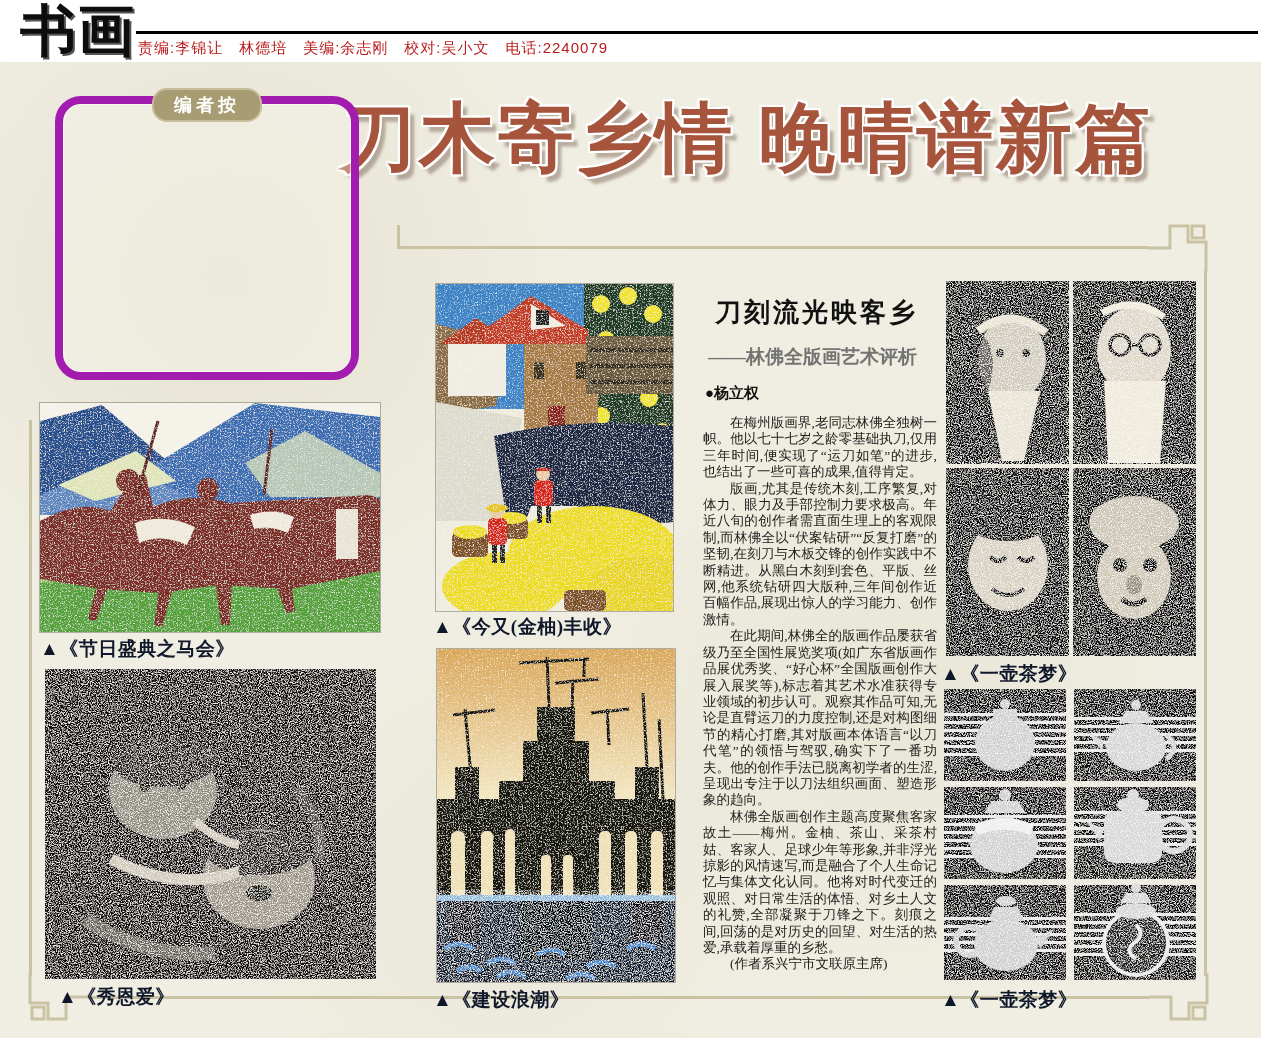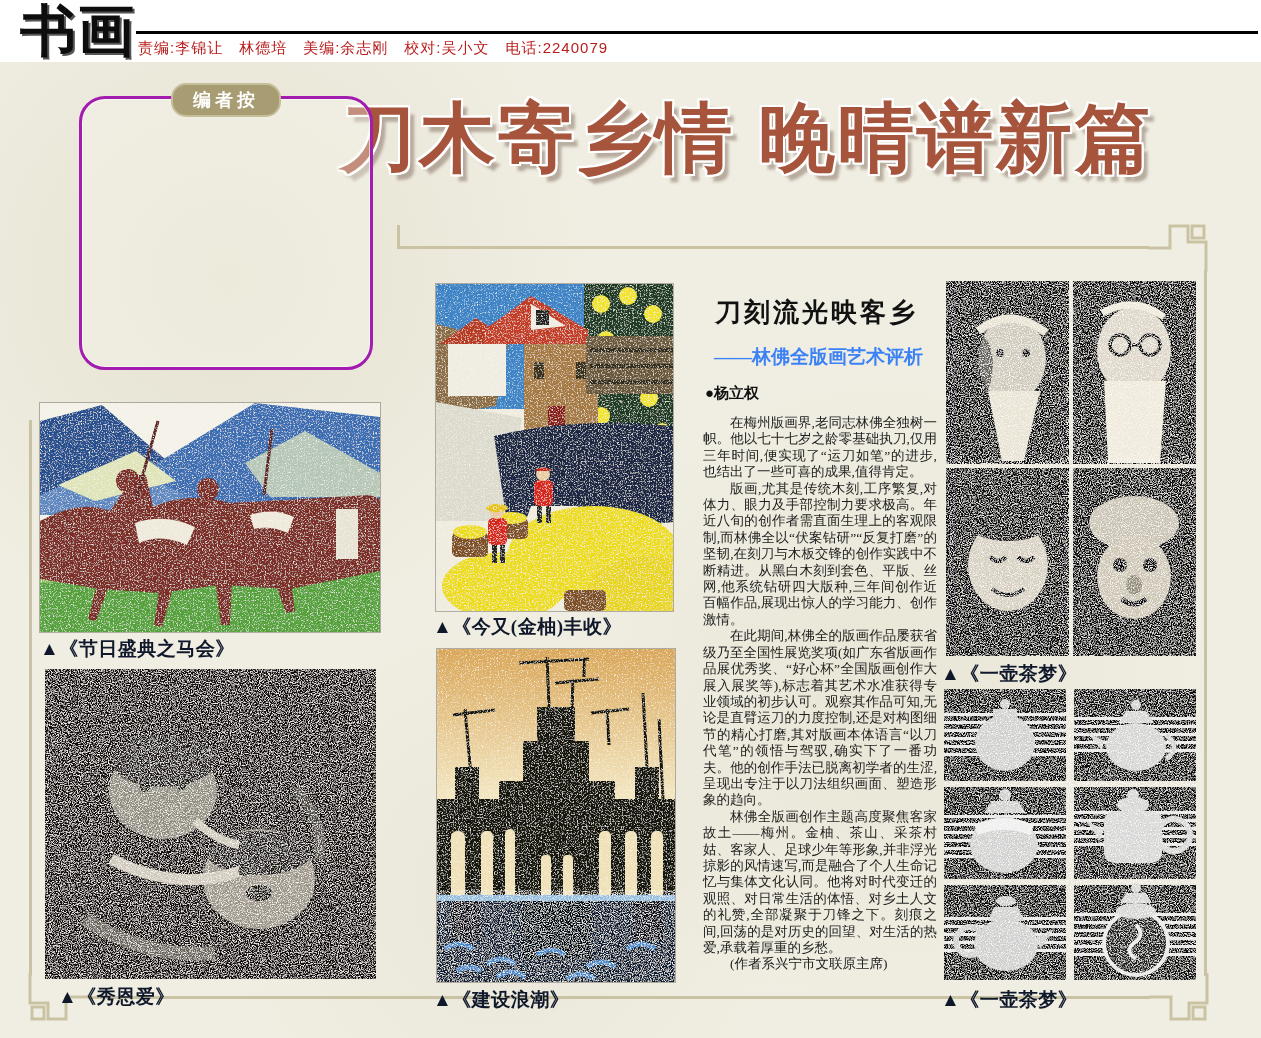--- a/index.html
+++ b/index.html
@@ -42,39 +42,38 @@
       -2px -2px 0 #fff,2px 2px 0 #fff,-2px 2px 0 #fff,2px -2px 0 #fff,
       6px 7px 3px rgba(80,50,35,.35);
     white-space:nowrap;
   }
   #headline-sub{
     margin:16px 0 0 0;font-size:27px;font-weight:700;color:#141414;letter-spacing:2px;
   }
   
   #editor-note{
     left:55px;top:96px;width:288px;height:268px;
-    border:3px solid #a21caf;border-radius:26px;
+    border:8px solid #a21caf;border-radius:26px;
     background:rgba(250,248,240,.35);
     box-shadow:inset 0 0 0 1px rgba(255,255,255,.6);
-    margin-left:24px;
   }
   #editor-badge{
     position:absolute;left:50%;top:-16px;transform:translateX(-50%);
     background:#a89d72;color:#fff;font-size:18px;font-weight:700;
     padding:3px 20px;border-radius:15px;border:2px solid #c6bd9b;
     letter-spacing:4px;white-space:nowrap;
   }
   #editor-body{
     margin:26px 16px 0 16px;font-size:16.5px;line-height:24.6px;color:#2a2a2a;
     text-indent:2em;text-align:justify;font-style:italic;
   }
   
   #article{left:703px;top:283px;width:234px;}
   #article-title{margin:12px;font-size:26px;font-weight:700;color:#111;letter-spacing:3px;}
-  #article-subtitle{margin:14px 0 0 11px;font-size:19px;font-weight:600;color:#3b82f6;}
+  #article-subtitle{margin:14px 0 0 5px;font-size:19px;font-weight:600;color:#737373;}
   #article-author{margin:14px 0 0 2px;font-size:15px;font-weight:700;color:#111;}
   #article-body{margin-top:12px;}
   #article-body p{
     margin:0;font-size:13.5px;line-height:16.4px;color:#1c1c1c;
     text-indent:2em;text-align:justify;
   }
   #article-note{margin:2px 0 0 0;font-size:13.5px;line-height:17px;color:#1c1c1c;text-align:right;}
   
   .artwork{display:block;}
   .artwork svg{display:block;}

